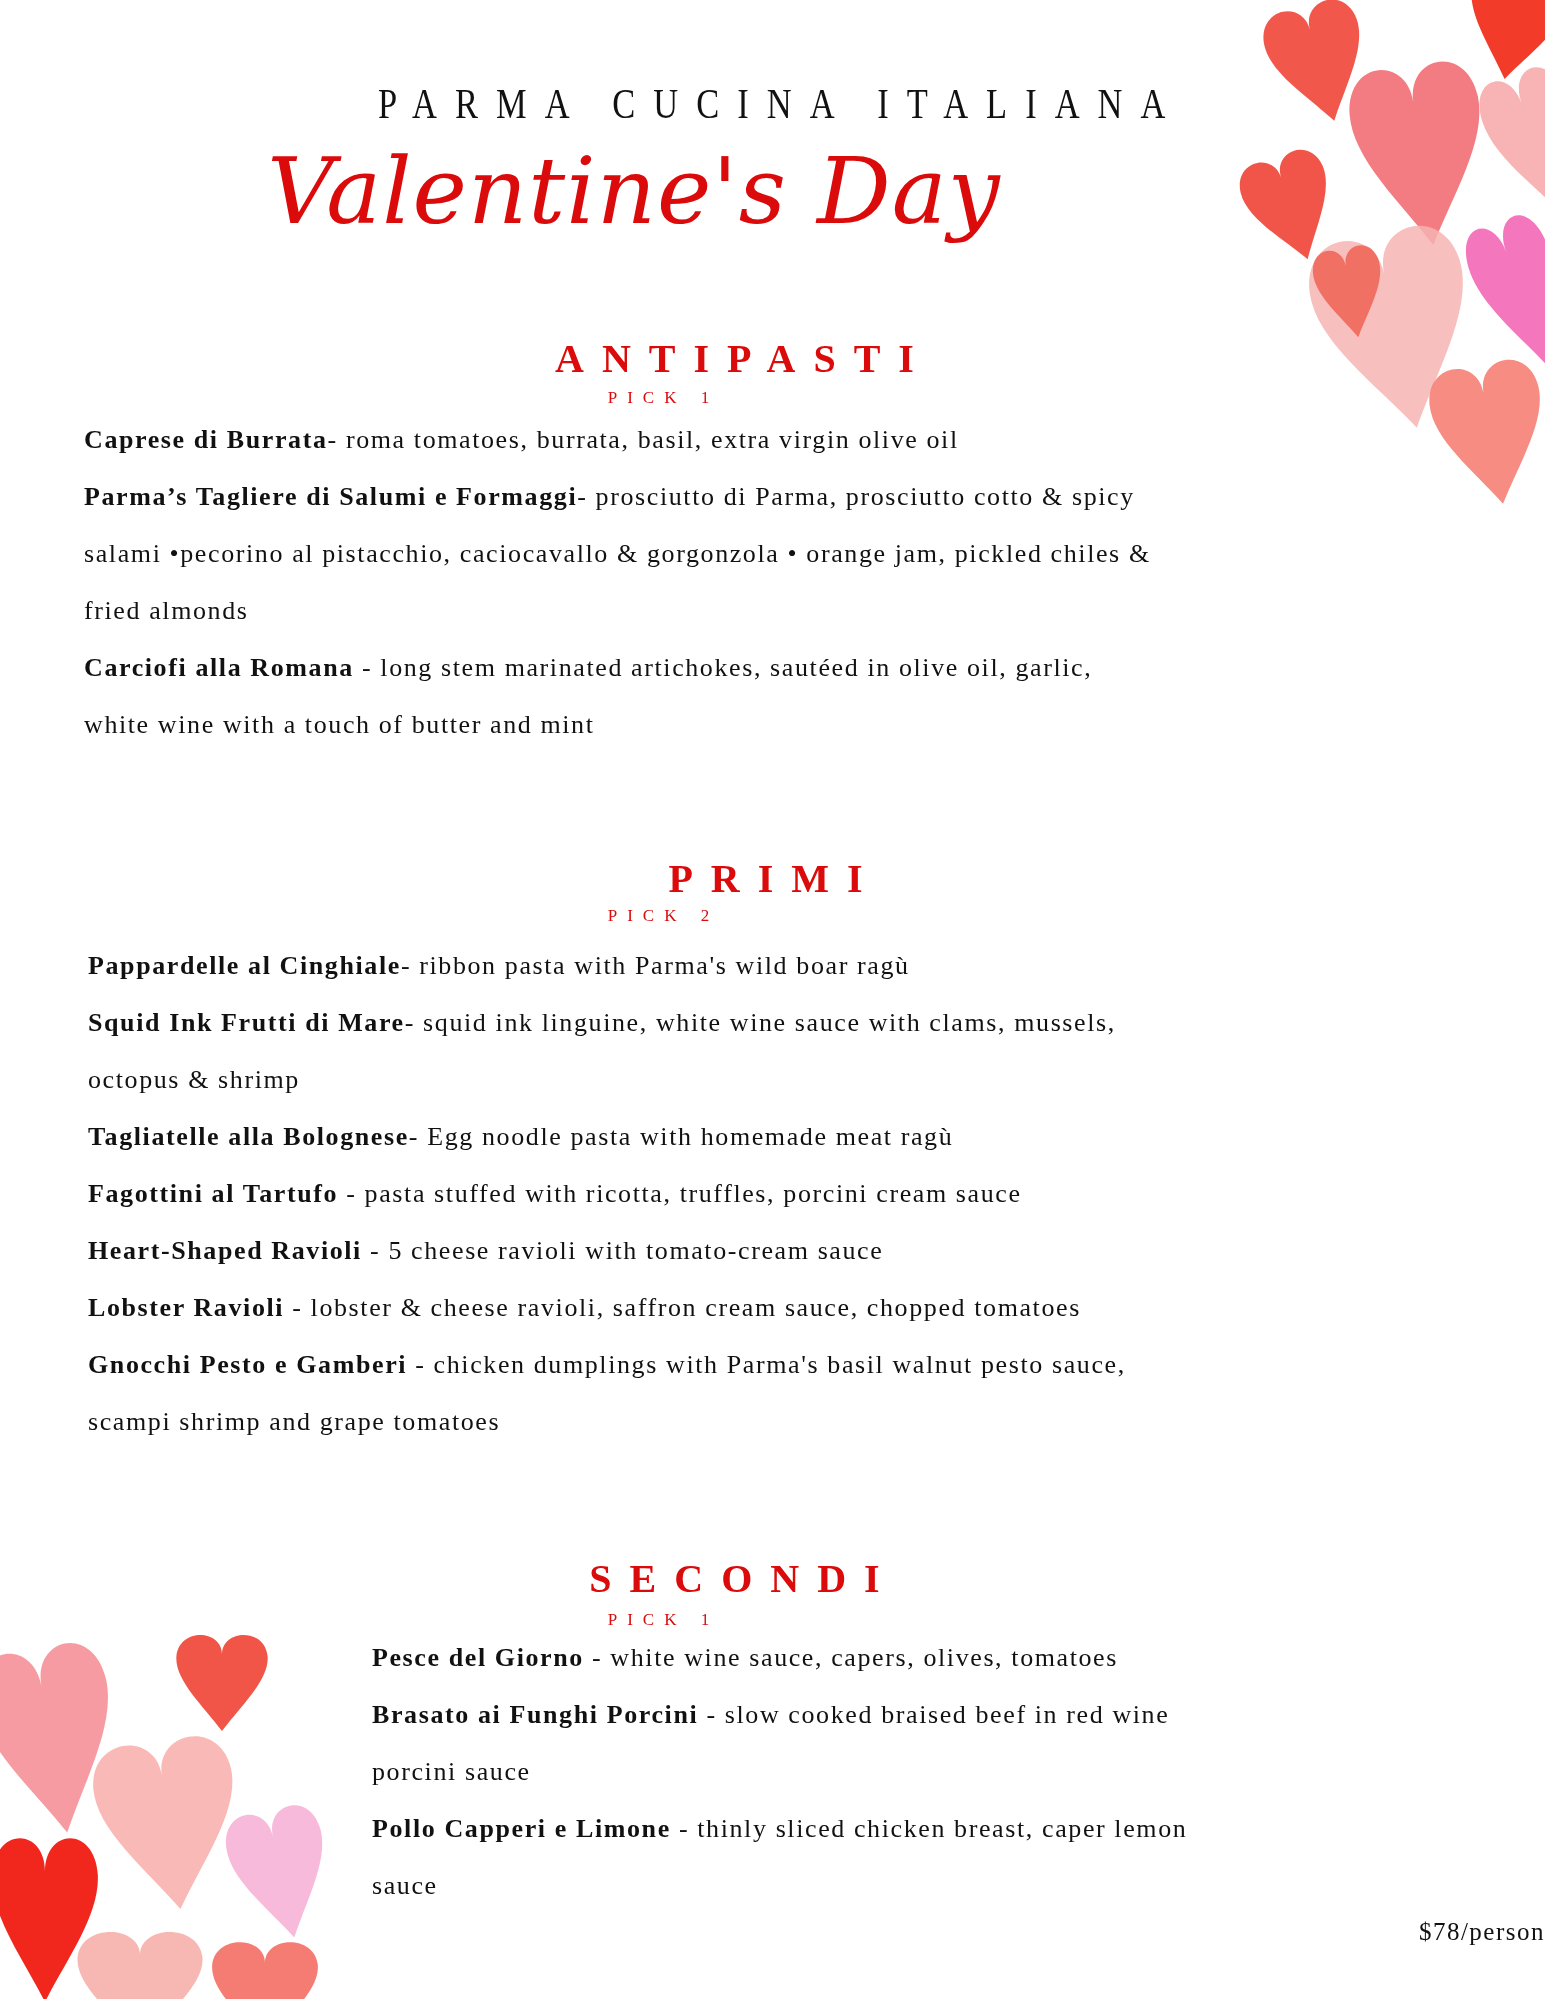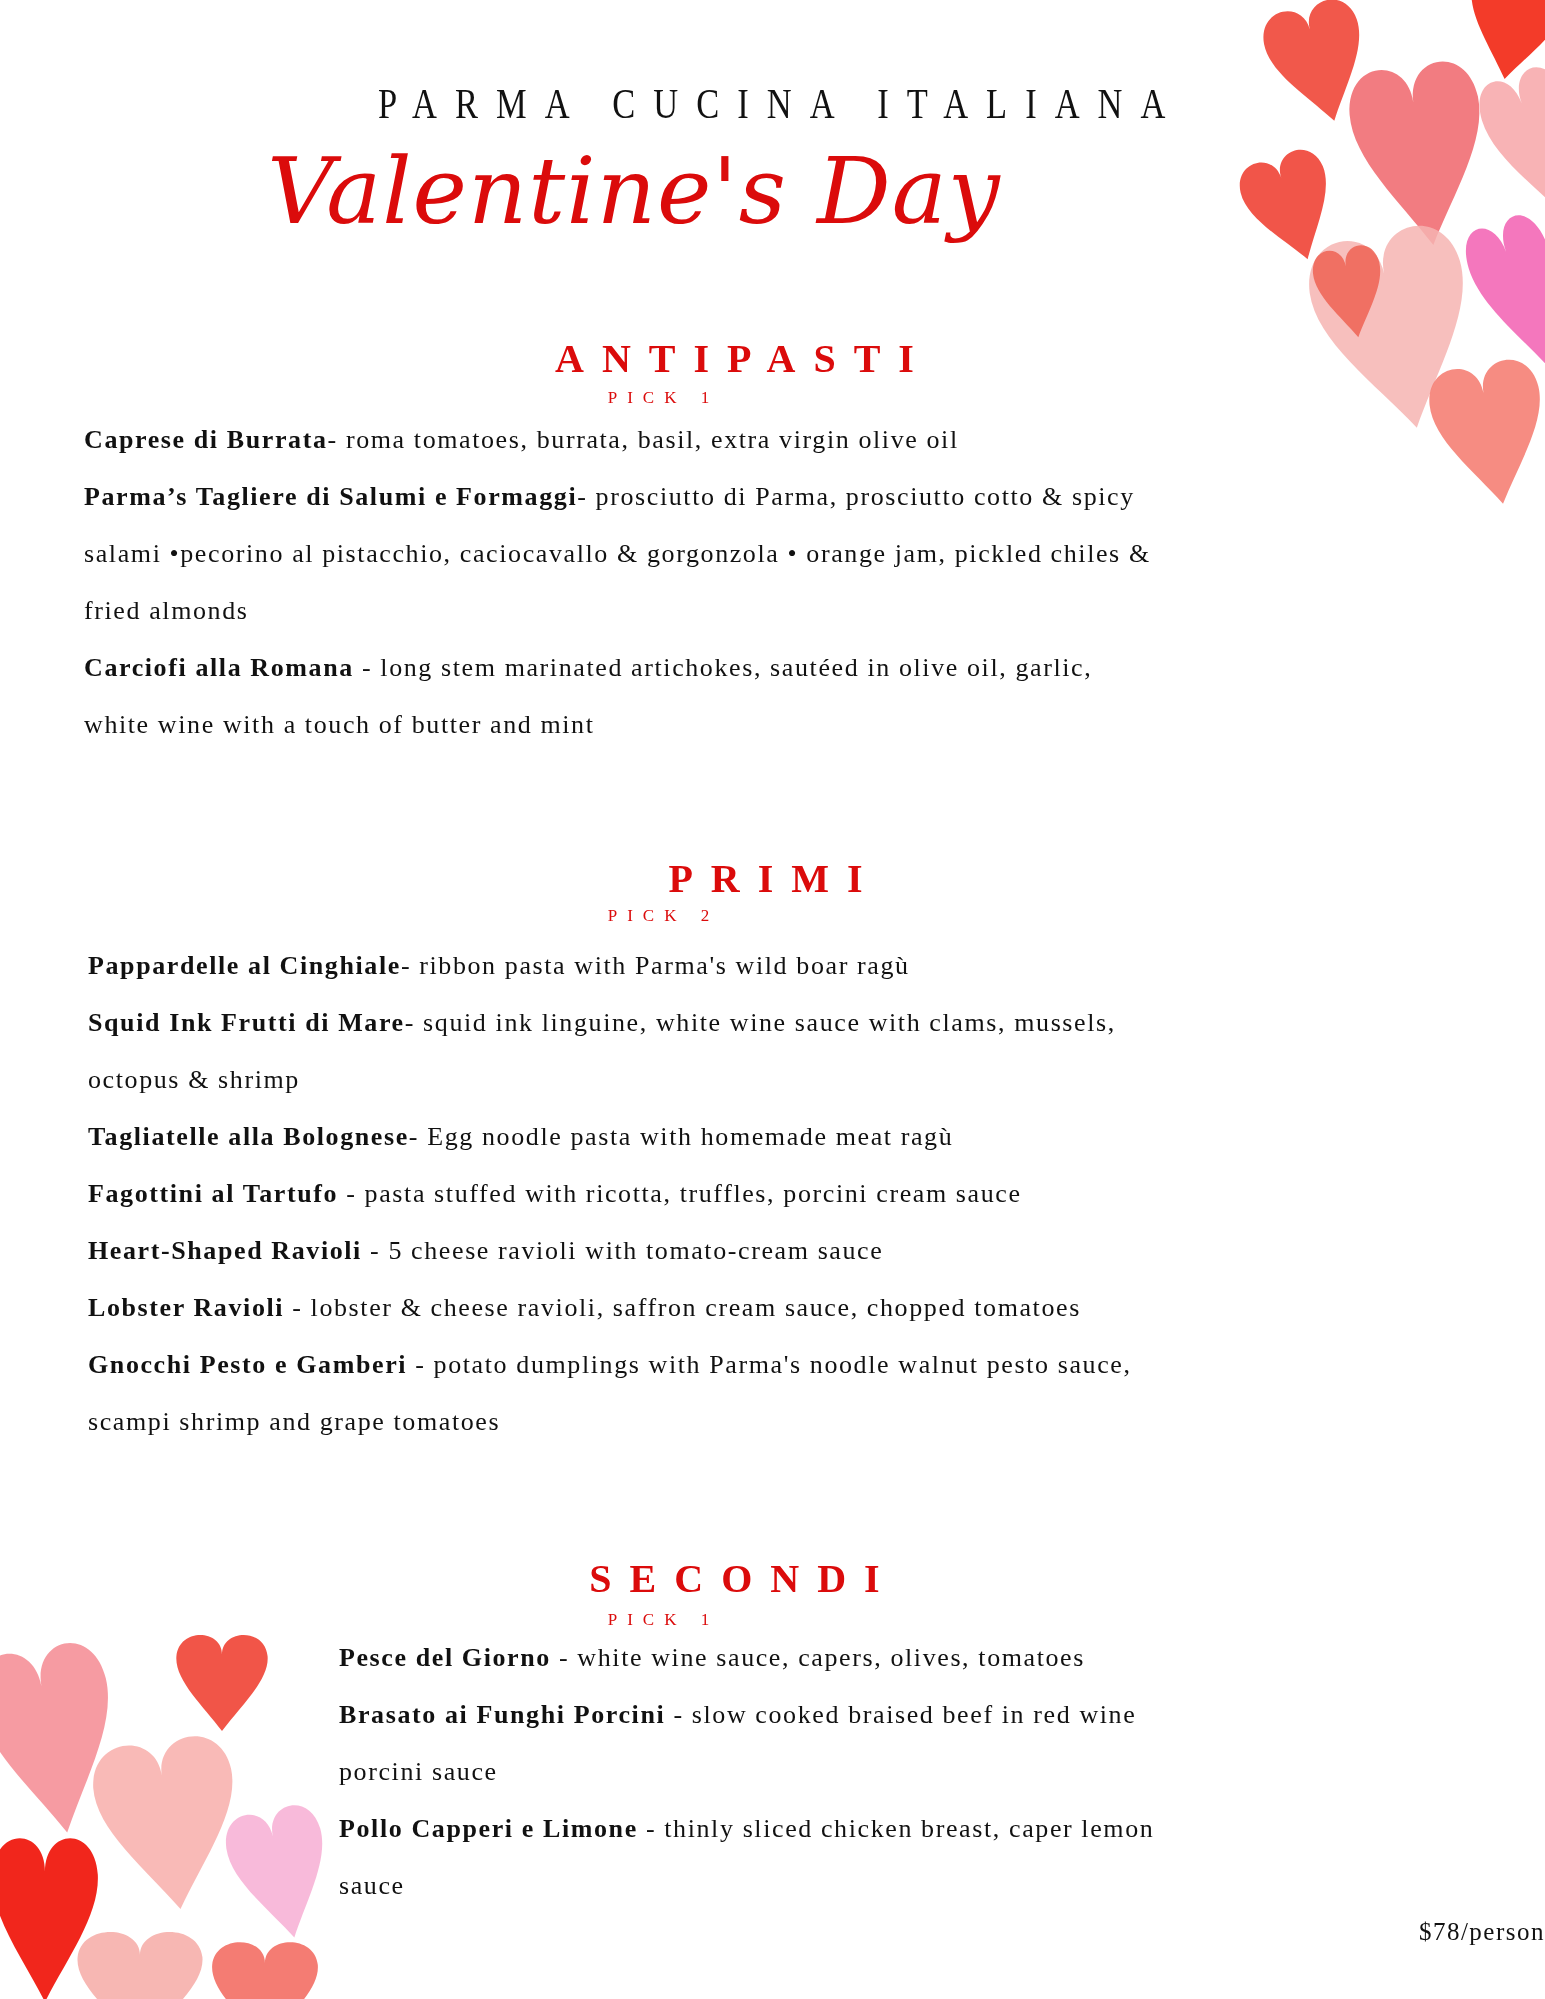--- a/index.html
+++ b/index.html
@@ -95,27 +95,27 @@
 <div class="section-head" style="top:855px;margin-left:31px;">PRIMI</div>
 <div class="pick" style="top:906px;">PICK 2</div>
 <div class="items" style="left:88px; top:937px;">
   <div class="line"><b>Pappardelle al Cinghiale</b><span>- ribbon pasta with Parma's wild boar ragù</span></div>
   <div class="line"><b>Squid Ink Frutti di Mare</b><span>- squid ink linguine, white wine sauce with clams, mussels,</span></div>
   <div class="line">octopus &amp; shrimp</div>
   <div class="line"><b>Tagliatelle alla Bolognese</b><span>- Egg noodle pasta with homemade meat ragù</span></div>
   <div class="line"><b>Fagottini al Tartufo</b><span> - pasta stuffed with ricotta, truffles, porcini cream sauce</span></div>
   <div class="line"><b>Heart-Shaped Ravioli</b><span> - 5 cheese ravioli with tomato-cream sauce</span></div>
   <div class="line"><b>Lobster Ravioli</b><span> - lobster &amp; cheese ravioli, saffron cream sauce, chopped tomatoes</span></div>
-  <div class="line"><b>Gnocchi Pesto e Gamberi</b><span> - potato dumplings with Parma's noodle walnut pesto sauce,</span></div>
+  <div class="line"><b>Gnocchi Pesto e Gamberi</b><span> - chicken dumplings with Parma's basil walnut pesto sauce,</span></div>
   <div class="line">scampi shrimp and grape tomatoes</div>
 </div>
 
 <div class="section-head" style="top:1555px;">SECONDI</div>
 <div class="pick" style="top:1610px;">PICK 1</div>
-<div class="items" style="left:339px; top:1629px;">
+<div class="items" style="left:372px; top:1629px;">
   <div class="line"><b>Pesce del Giorno</b><span> - white wine sauce, capers, olives, tomatoes</span></div>
   <div class="line"><b>Brasato ai Funghi Porcini</b><span> - slow cooked braised beef in red wine</span></div>
   <div class="line">porcini sauce</div>
   <div class="line"><b>Pollo Capperi e Limone</b><span> - thinly sliced chicken breast, caper lemon</span></div>
   <div class="line">sauce</div>
 </div>
 
 <div class="price">$78/person</div>
 
 </body></html>

